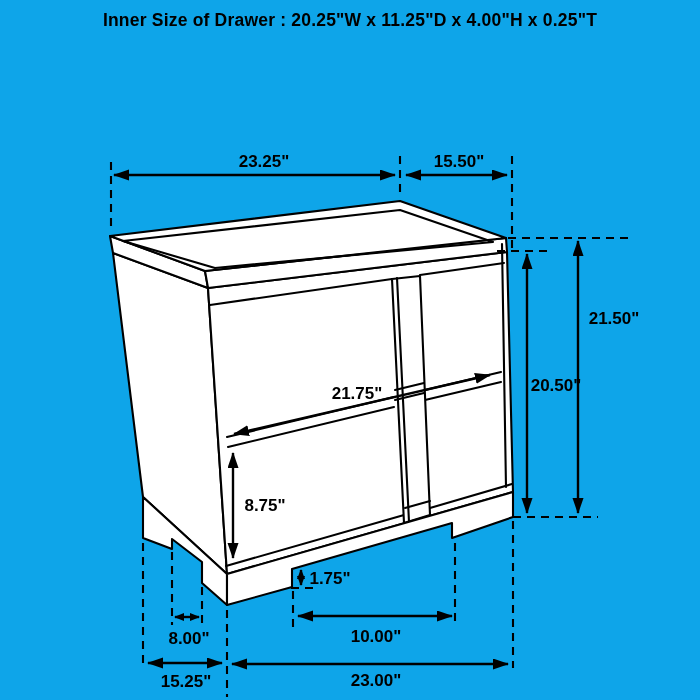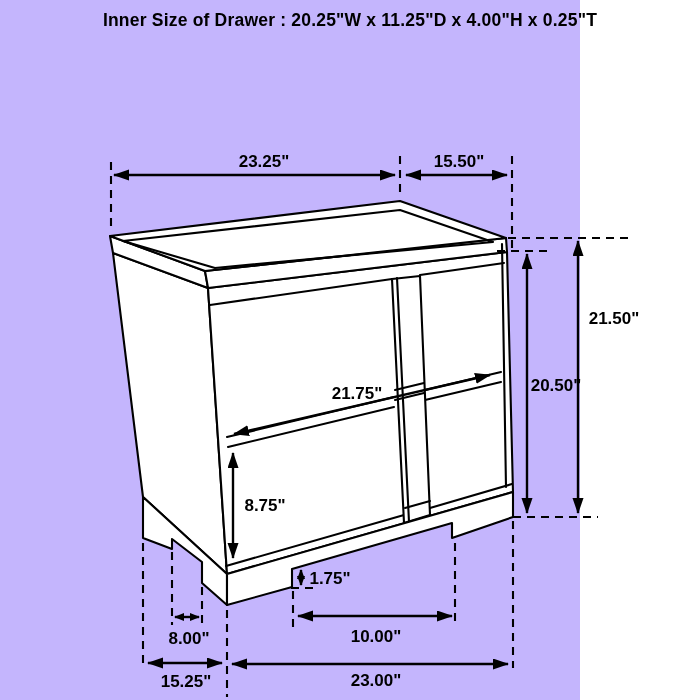--- a/index.html
+++ b/index.html
@@ -2,21 +2,21 @@
 <html><head>
 <meta charset="utf-8">
 <style>
   html, body {
     margin: 0; padding: 0;
     background: #ffffff;
     width: 700px; height: 700px;
     overflow: hidden;
     font-family: "Liberation Sans", sans-serif;
   }
-  #page { position: relative; width: 580px; height: 700px; background: #c4b5fd; }
+  #page { position: relative; width: 700px; height: 700px; background: #0ea5e9; }
   #title {
     position: absolute; left: 0; top: 10px; width: 700px;
     text-align: center;
     font-weight: bold; font-size: 17.5px; color: #000;
     letter-spacing: 0.2px;
     white-space: nowrap;
   }
   svg { position: absolute; left: 0; top: 0; }
   .ln   { fill: none; stroke: #000; stroke-width: 2.1; stroke-linejoin: round; stroke-linecap: round; }
   .fw   { fill: #fff; stroke: #000; stroke-width: 2.1; stroke-linejoin: round; }

